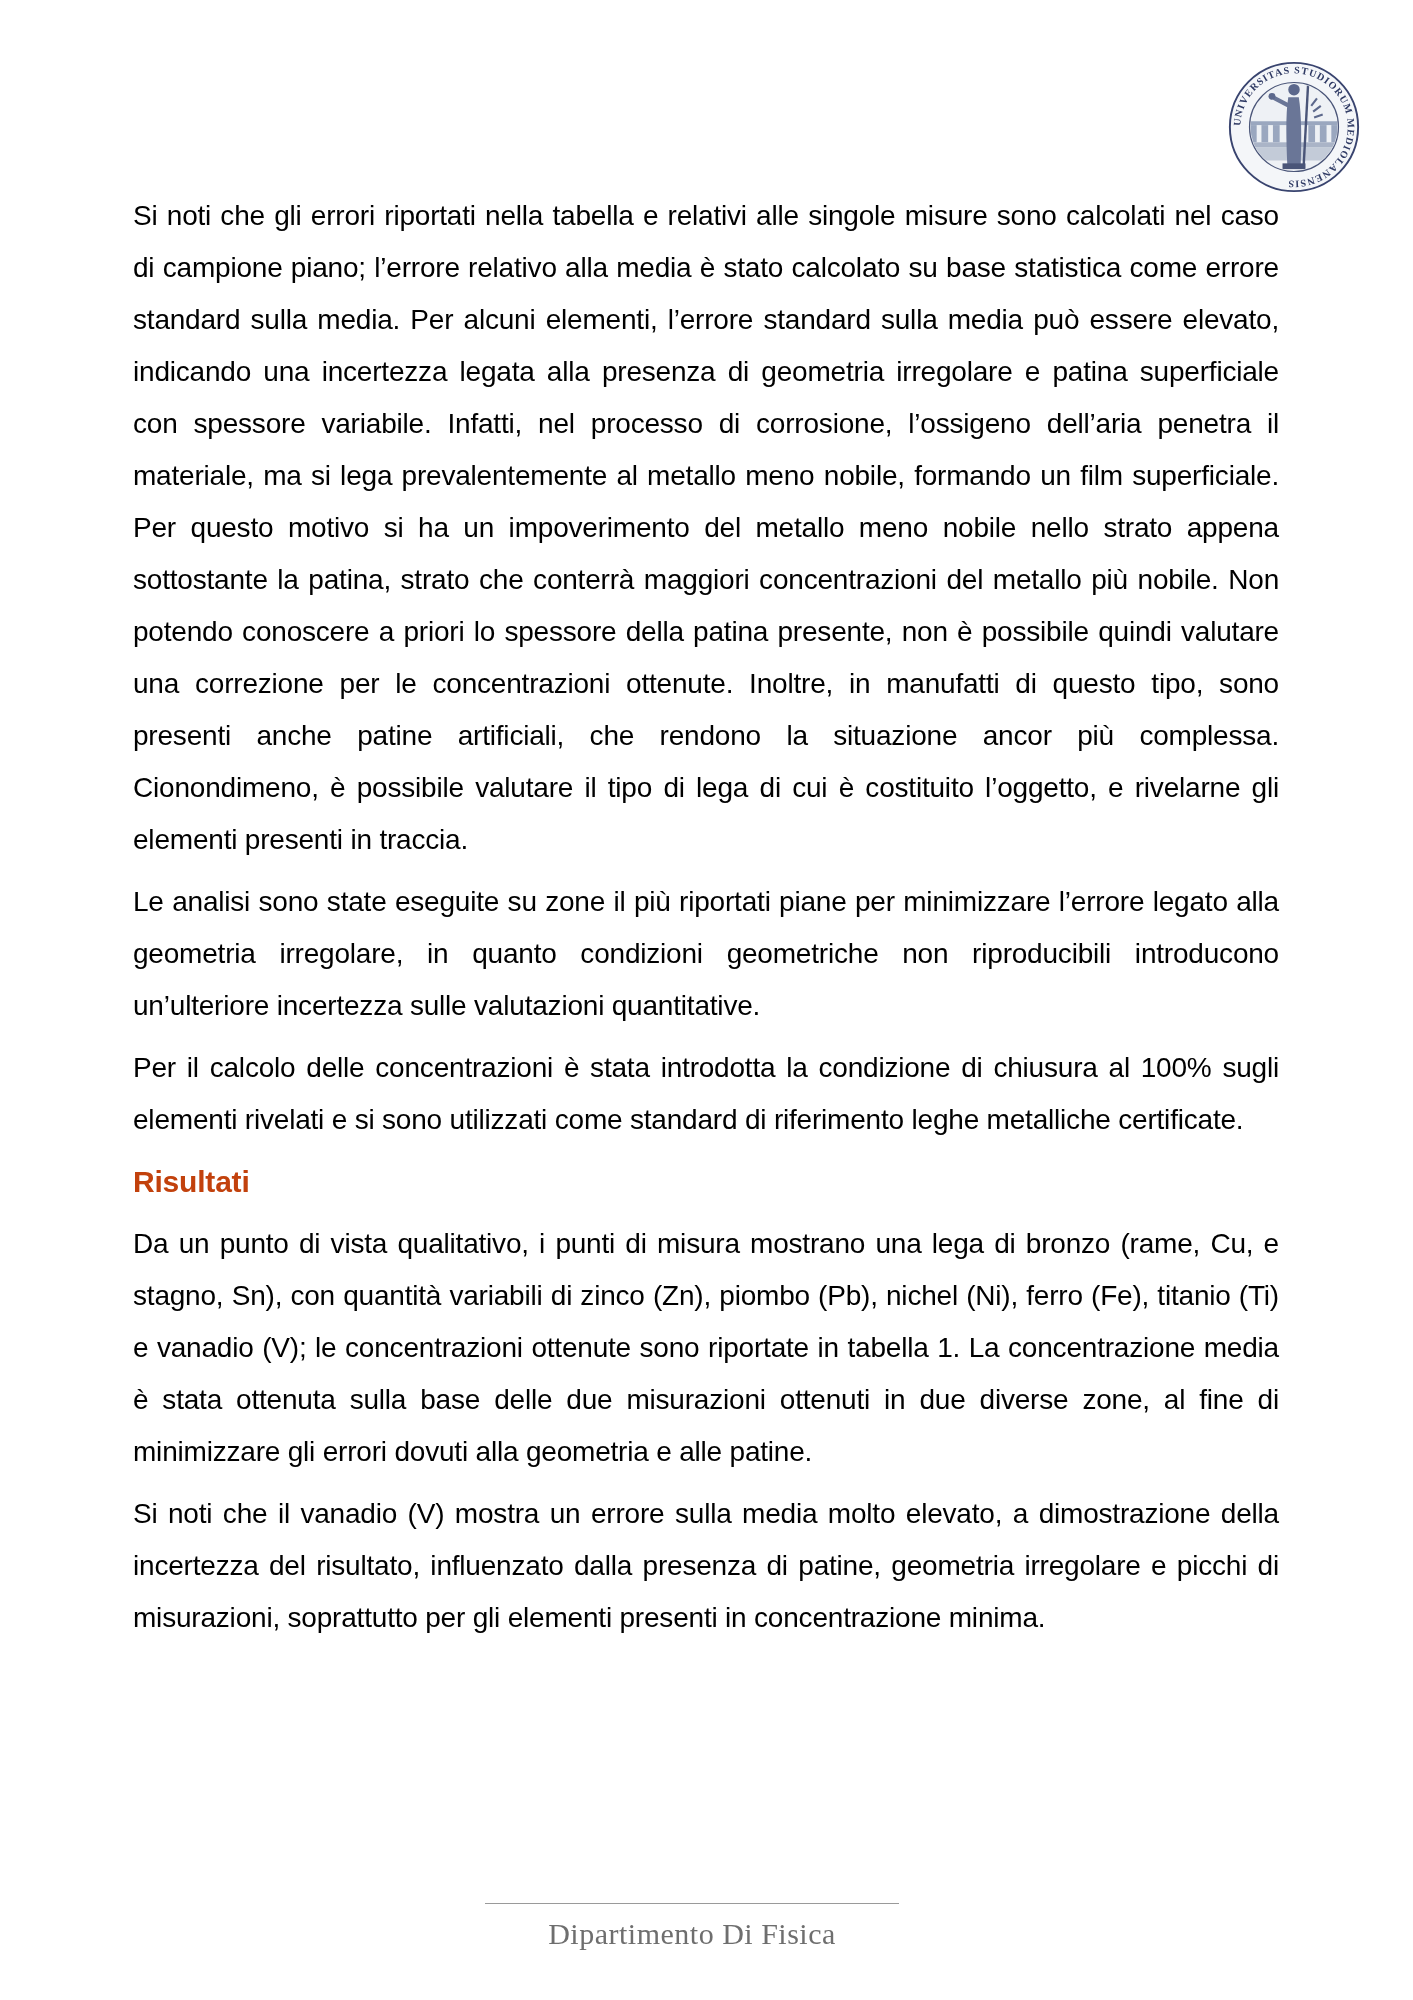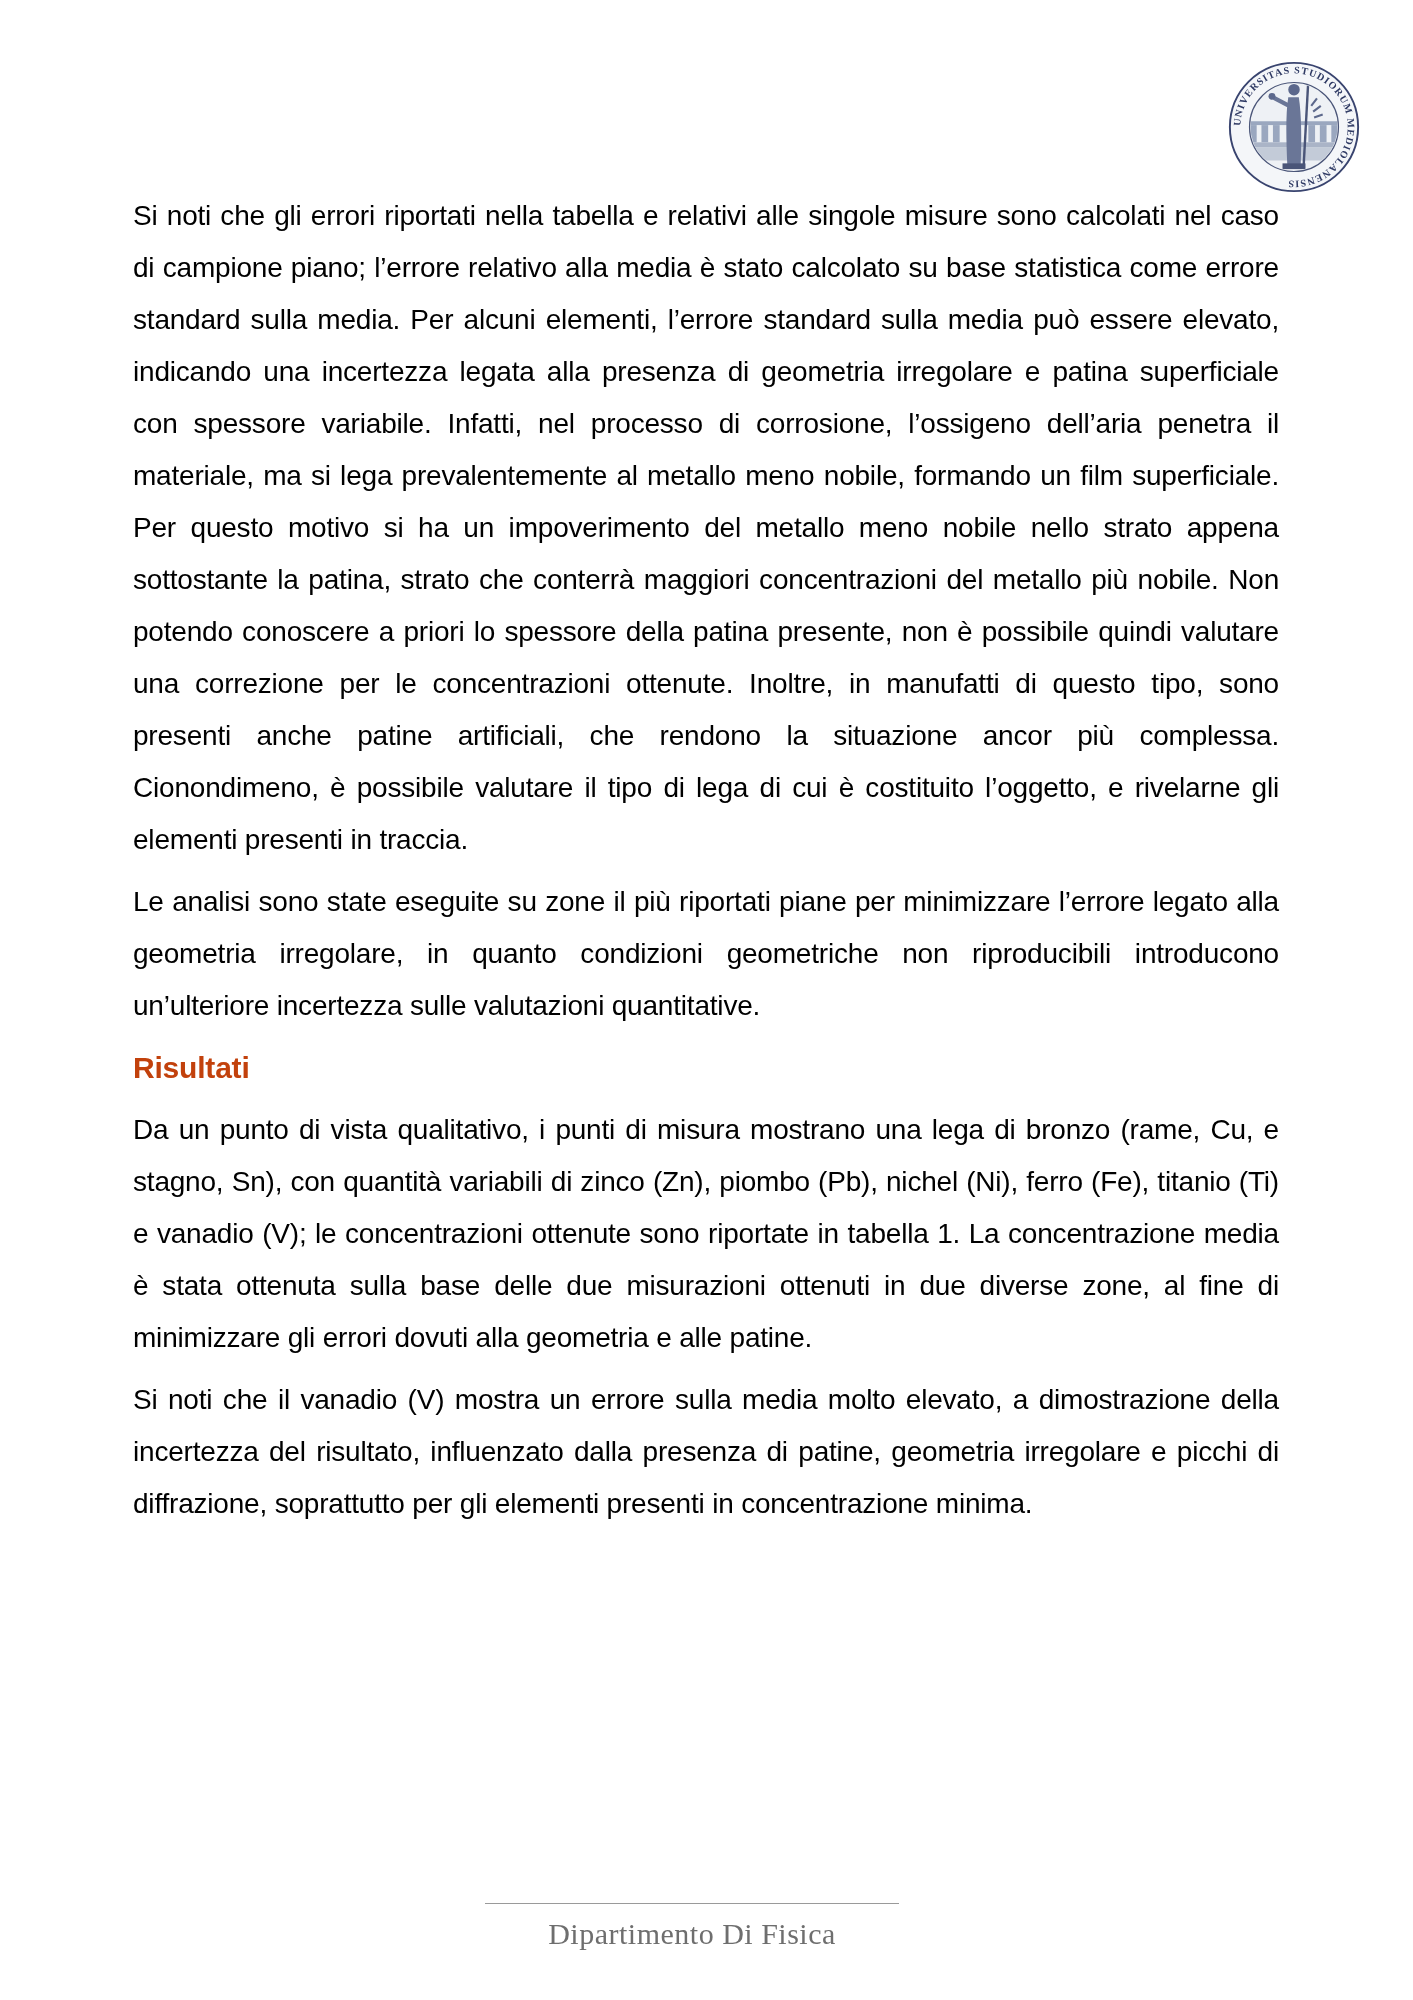--- a/index.html
+++ b/index.html
@@ -104,23 +104,24 @@
         <path d="M65,48 L50,40" stroke="#6a7697" stroke-width="4.5" stroke-linecap="round"></path>
         <circle cx="47" cy="38" r="3.6" fill="#5c688c"></circle>
         <rect x="58" y="108" width="24" height="6" fill="#4a5578"></rect>
       </g>
     </g>
   </svg>
 
   <div class="content">
     <p>Si noti che gli errori riportati nella tabella e relativi alle singole misure sono calcolati nel caso di campione piano; l’errore relativo alla media è stato calcolato su base statistica come errore standard sulla media. Per alcuni elementi, l’errore standard sulla media può essere elevato, indicando una incertezza legata alla presenza di geometria irregolare e patina superficiale con spessore variabile. Infatti, nel processo di corrosione, l’ossigeno dell’aria penetra il materiale, ma si lega prevalentemente al metallo meno nobile, formando un film superficiale. Per questo motivo si ha un impoverimento del metallo meno nobile nello strato appena sottostante la patina, strato che conterrà maggiori concentrazioni del metallo più nobile. Non potendo conoscere a priori lo spessore della patina presente, non è possibile quindi valutare una correzione per le concentrazioni ottenute. Inoltre, in manufatti di questo tipo, sono presenti anche patine artificiali, che rendono la situazione ancor più complessa. Cionondimeno, è possibile valutare il tipo di lega di cui è costituito l’oggetto, e rivelarne gli elementi presenti in traccia.</p>
     <p>Le analisi sono state eseguite su zone il più riportati piane per minimizzare l’errore legato alla geometria irregolare, in quanto condizioni geometriche non riproducibili introducono un’ulteriore incertezza sulle valutazioni quantitative.</p>
+    <p>Per il calcolo delle concentrazioni è stata introdotta la condizione di chiusura al 100% sugli elementi rivelati e si sono utilizzati come standard di riferimento leghe metalliche certificate.</p>
     <h2>Risultati</h2>
     <p>Da un punto di vista qualitativo, i punti di misura mostrano una lega di bronzo (rame, Cu, e stagno, Sn), con quantità variabili di zinco (Zn), piombo (Pb), nichel (Ni), ferro (Fe), titanio (Ti) e vanadio (V); le concentrazioni ottenute sono riportate in tabella 1. La concentrazione media è stata ottenuta sulla base delle due misurazioni ottenuti in due diverse zone, al fine di minimizzare gli errori dovuti alla geometria e alle patine.</p>
-    <p>Si noti che il vanadio (V) mostra un errore sulla media molto elevato, a dimostrazione della incertezza del risultato, influenzato dalla presenza di patine, geometria irregolare e picchi di diffrazione, soprattutto per gli elementi presenti in concentrazione minima.</p>
+    <p>Si noti che il vanadio (V) mostra un errore sulla media molto elevato, a dimostrazione della incertezza del risultato, influenzato dalla presenza di patine, geometria irregolare e picchi di misurazioni, soprattutto per gli elementi presenti in concentrazione minima.</p>
   </div>
 
   <div class="footer">
     <div class="footer-rule"></div>
     <div class="footer-text">Dipartimento Di Fisica</div>
   </div>
 
 </div>
 
 </body></html>

